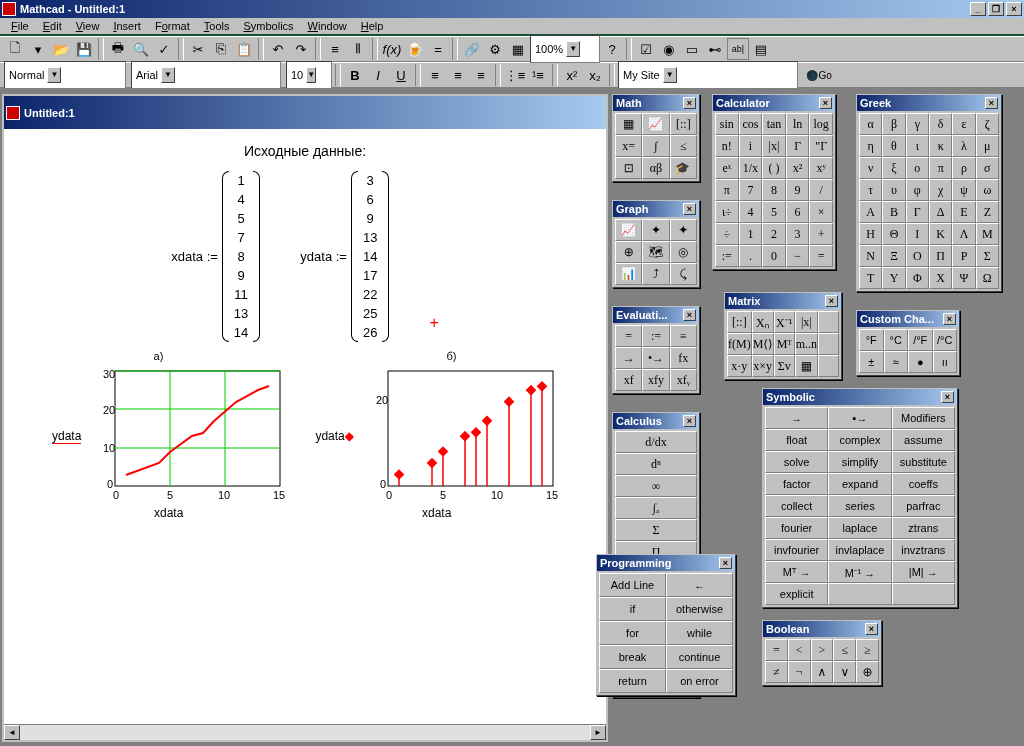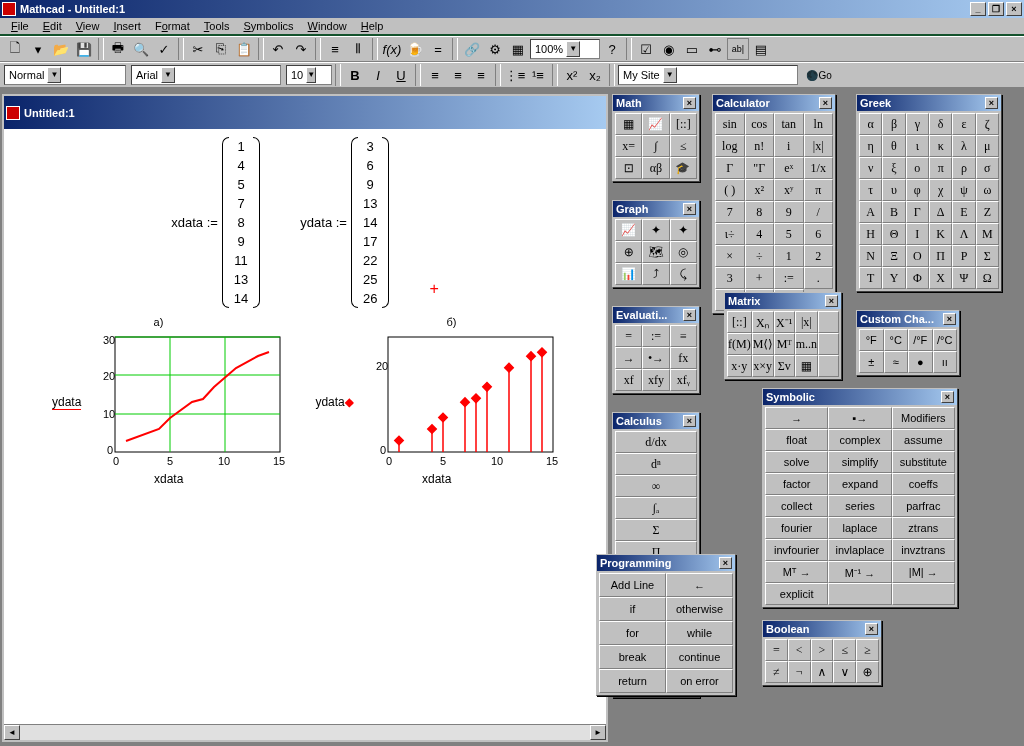--- a/index.html
+++ b/index.html
@@ -7,21 +7,21 @@
 .titlebar { background: linear-gradient(to right, #0a246a, #a6caf0); color: #fff; height: 18px; display: flex; align-items: center; padding: 0 2px; font-weight: bold; }
 .titlebar .icon { width: 14px; height: 14px; background: #c00; border: 1px solid #fff; margin-right: 4px; }
 .titlebar .spacer { flex: 1; }
 .winbtn { width: 16px; height: 14px; background: #c0c0c0; border: 1px solid #fff; border-right-color: #404040; border-bottom-color: #404040; margin-left: 2px; font-size: 9px; text-align: center; line-height: 12px; color: #000; font-family: Arial; }
 .menubar { background: #c0c0c0; height: 18px; display: flex; align-items: center; padding: 0 4px; border-bottom: 2px solid #14532d; }
 .menubar span { padding: 2px 7px; cursor: default; }
 .menubar span u { text-decoration: underline; }
 .toolbar { background: #c0c0c0; height: 26px; display: flex; align-items: center; padding: 2px 4px; border-top: 1px solid #fff; border-bottom: 1px solid #808080; gap: 1px; }
 .tbtn { width: 22px; height: 22px; border: 1px solid #c0c0c0; display: flex; align-items: center; justify-content: center; font-size: 13px; cursor: default; }
 .sep { width: 6px; height: 22px; border-left: 1px solid #808080; border-right: 1px solid #fff; margin: 0 2px; }
-.combo { height: 20px; background: #fff; border: 1px solid #808080; border-top-color: #404040; border-left-color: #404040; display: inline-flex; align-items: center; padding: 0 16px 0 4px; }
+.combo { height: 28px; background: #fff; border: 1px solid #808080; border-top-color: #404040; border-left-color: #404040; display: inline-flex; align-items: center; padding: 0 16px 0 4px; }
 .combo .arr { width: 14px; height: 16px; background: #c0c0c0; border: 1px solid #fff; border-right-color: #404040; border-bottom-color: #404040; text-align: center; font-size: 8px; margin-left: 3px; line-height: 14px; }
 .workspace { position: absolute; top: 88px; left: 0; right: 0; bottom: 0; background: #808080; }
 .docwin { position: absolute; left: 2px; top: 6px; width: 606px; height: 648px; border: 2px solid #c0c0c0; background: #fff; }
 .docwin .titlebar { height: 33px; }
 .doccontent { padding: 8px; position: relative; font-family: Arial; height: 608px; overflow: hidden; }
 .scrollh { position: absolute; bottom: 0; left: 0; right: 0; height: 16px; background: #c0c0c0; border-top: 1px solid #808080; display: flex; }
 .scrollh .sbtn { width: 16px; height: 15px; background: #c0c0c0; border: 1px solid #fff; border-right-color: #404040; border-bottom-color: #404040; font-size: 8px; text-align: center; line-height: 13px; }
 .scrollh .track { flex: 1; background: repeating-conic-gradient(#c0c0c0 0% 25%, #fff 0% 50%) 50% / 2px 2px; }
 .palette { position: absolute; background: #c0c0c0; border: 1px solid #404040; border-top-color: #c0c0c0; border-left-color: #c0c0c0; box-shadow: 1px 1px 0 #000; }
 .palette .phead { background: linear-gradient(to right, #0a246a, #a6caf0); color: #fff; font-weight: bold; font-size: 11px; padding: 1px 3px; display: flex; align-items: center; height: 16px; }
@@ -149,20 +149,21 @@
 
 <div class="workspace">
 
   <div class="docwin">
     <div class="titlebar">
       <div class="icon"></div>
       <span>Untitled:1</span>
       <div class="spacer"></div>
     </div>
     <div class="doccontent">
+      <div style="text-align:center;font-size:14px;margin:6px 0 12px">Исходные данные:</div>
       <div style="display:flex;justify-content:center;gap:40px;align-items:center">
         <div style="display:flex;align-items:center;gap:4px">
           <span style="font-size:13px">xdata :=</span>
           <div class="matrix-wrap">
               <div class="matrix-col" id="xcol">
                 <span>1</span>
                 <span>4</span>
                 <span>5</span>
                 <span>7</span>
                 <span>8</span>
@@ -362,21 +363,21 @@
         <div class="pcell wide" style="height: 24px;">on error</div>
       </div>
   </div>
 
   <div class="palette" style="left:712px;top:6px;width:124px">
     <div class="phead">
         <span>Calculator</span>
         <div class="spacer"></div>
         <div class="x">×</div>
       </div>
-    <div class="pbody pgrid" style="grid-template-columns:repeat(4,1fr)" id="calc-grid">
+    <div class="pbody pgrid" style="grid-template-columns:repeat(5,1fr)" id="calc-grid">
         <div class="pcell">sin</div>
         <div class="pcell">cos</div>
         <div class="pcell">tan</div>
         <div class="pcell">ln</div>
         <div class="pcell">log</div>
         <div class="pcell">n!</div>
         <div class="pcell">i</div>
         <div class="pcell">|x|</div>
         <div class="pcell">Γ</div>
         <div class="pcell">"Γ</div>

